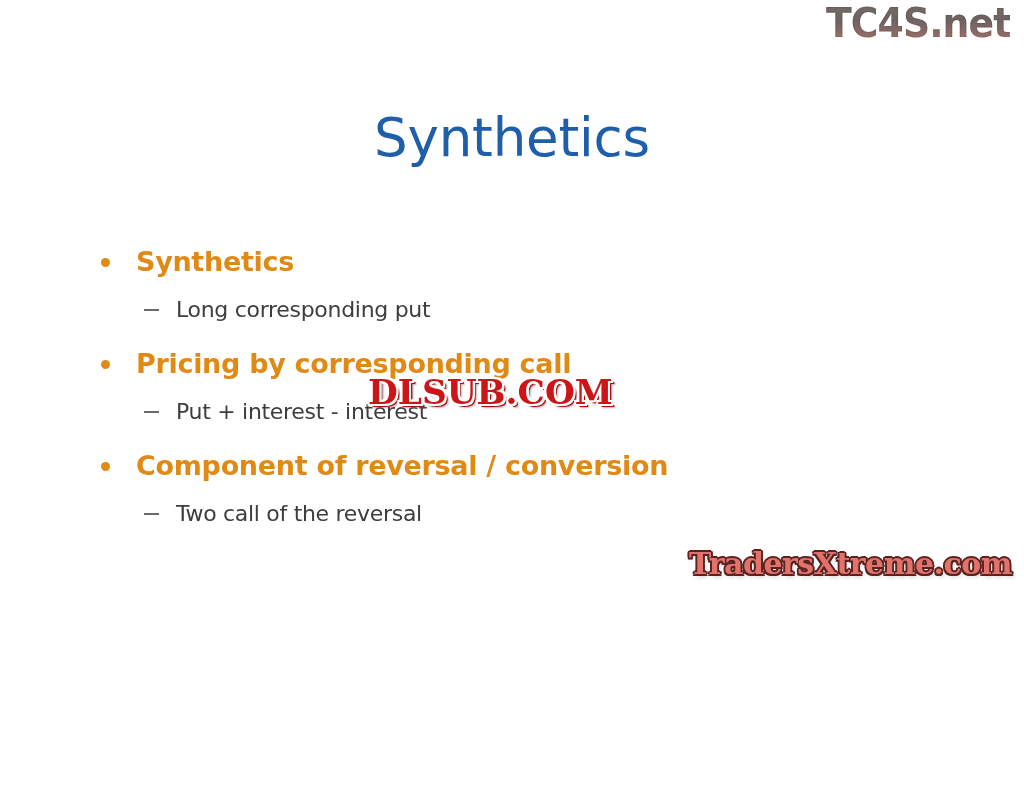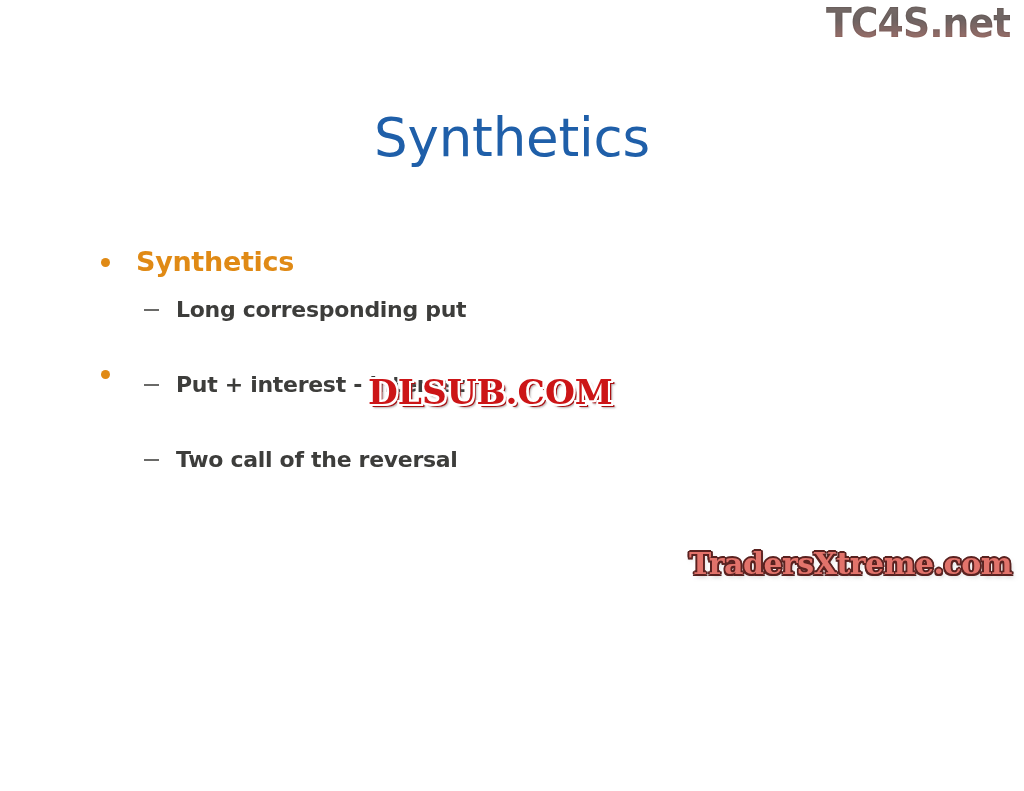--- a/index.html
+++ b/index.html
@@ -85,21 +85,21 @@
     height: 9px;
     border-radius: 50%;
     background: #e08a15;
   }
 
   .bullet-l2 {
     position: relative;
     padding-left: 88px;
     color: #3d3d3b;
     font-family: "DejaVu Sans", sans-serif;
-    font-weight: bold;
+    font-weight: normal;
     font-size: 22px;
     line-height: 1.0;
     margin-bottom: 24px;
     letter-spacing: -0.3px;
     margin-top: 24px;
   }
   .bullet-l2 .marker {
     position: absolute;
     left: 56px;
     top: 50%;
@@ -182,30 +182,35 @@
         <span class="marker"></span>
         <span>Long corresponding put</span>
       </div>
     </div>
 
     <div class="group-gap"></div>
 
     <div class="bullet-block">
       <div class="bullet-l1">
         <span class="marker"></span>
+        <span>Pricing by corresponding call</span>
       </div>
       <div class="bullet-l2">
         <span class="marker"></span>
         <span>Put + interest - interest</span>
       </div>
     </div>
 
     <div class="group-gap"></div>
 
     <div class="bullet-block">
+      <div class="bullet-l1">
+        <span class="marker"></span>
+        <span>Component of reversal / conversion</span>
+      </div>
       <div class="bullet-l2">
         <span class="marker"></span>
         <span>Two call of the reversal</span>
       </div>
     </div>
 
   </div>
 
   <div class="dlsub-watermark">DLSUB.COM</div>
 

